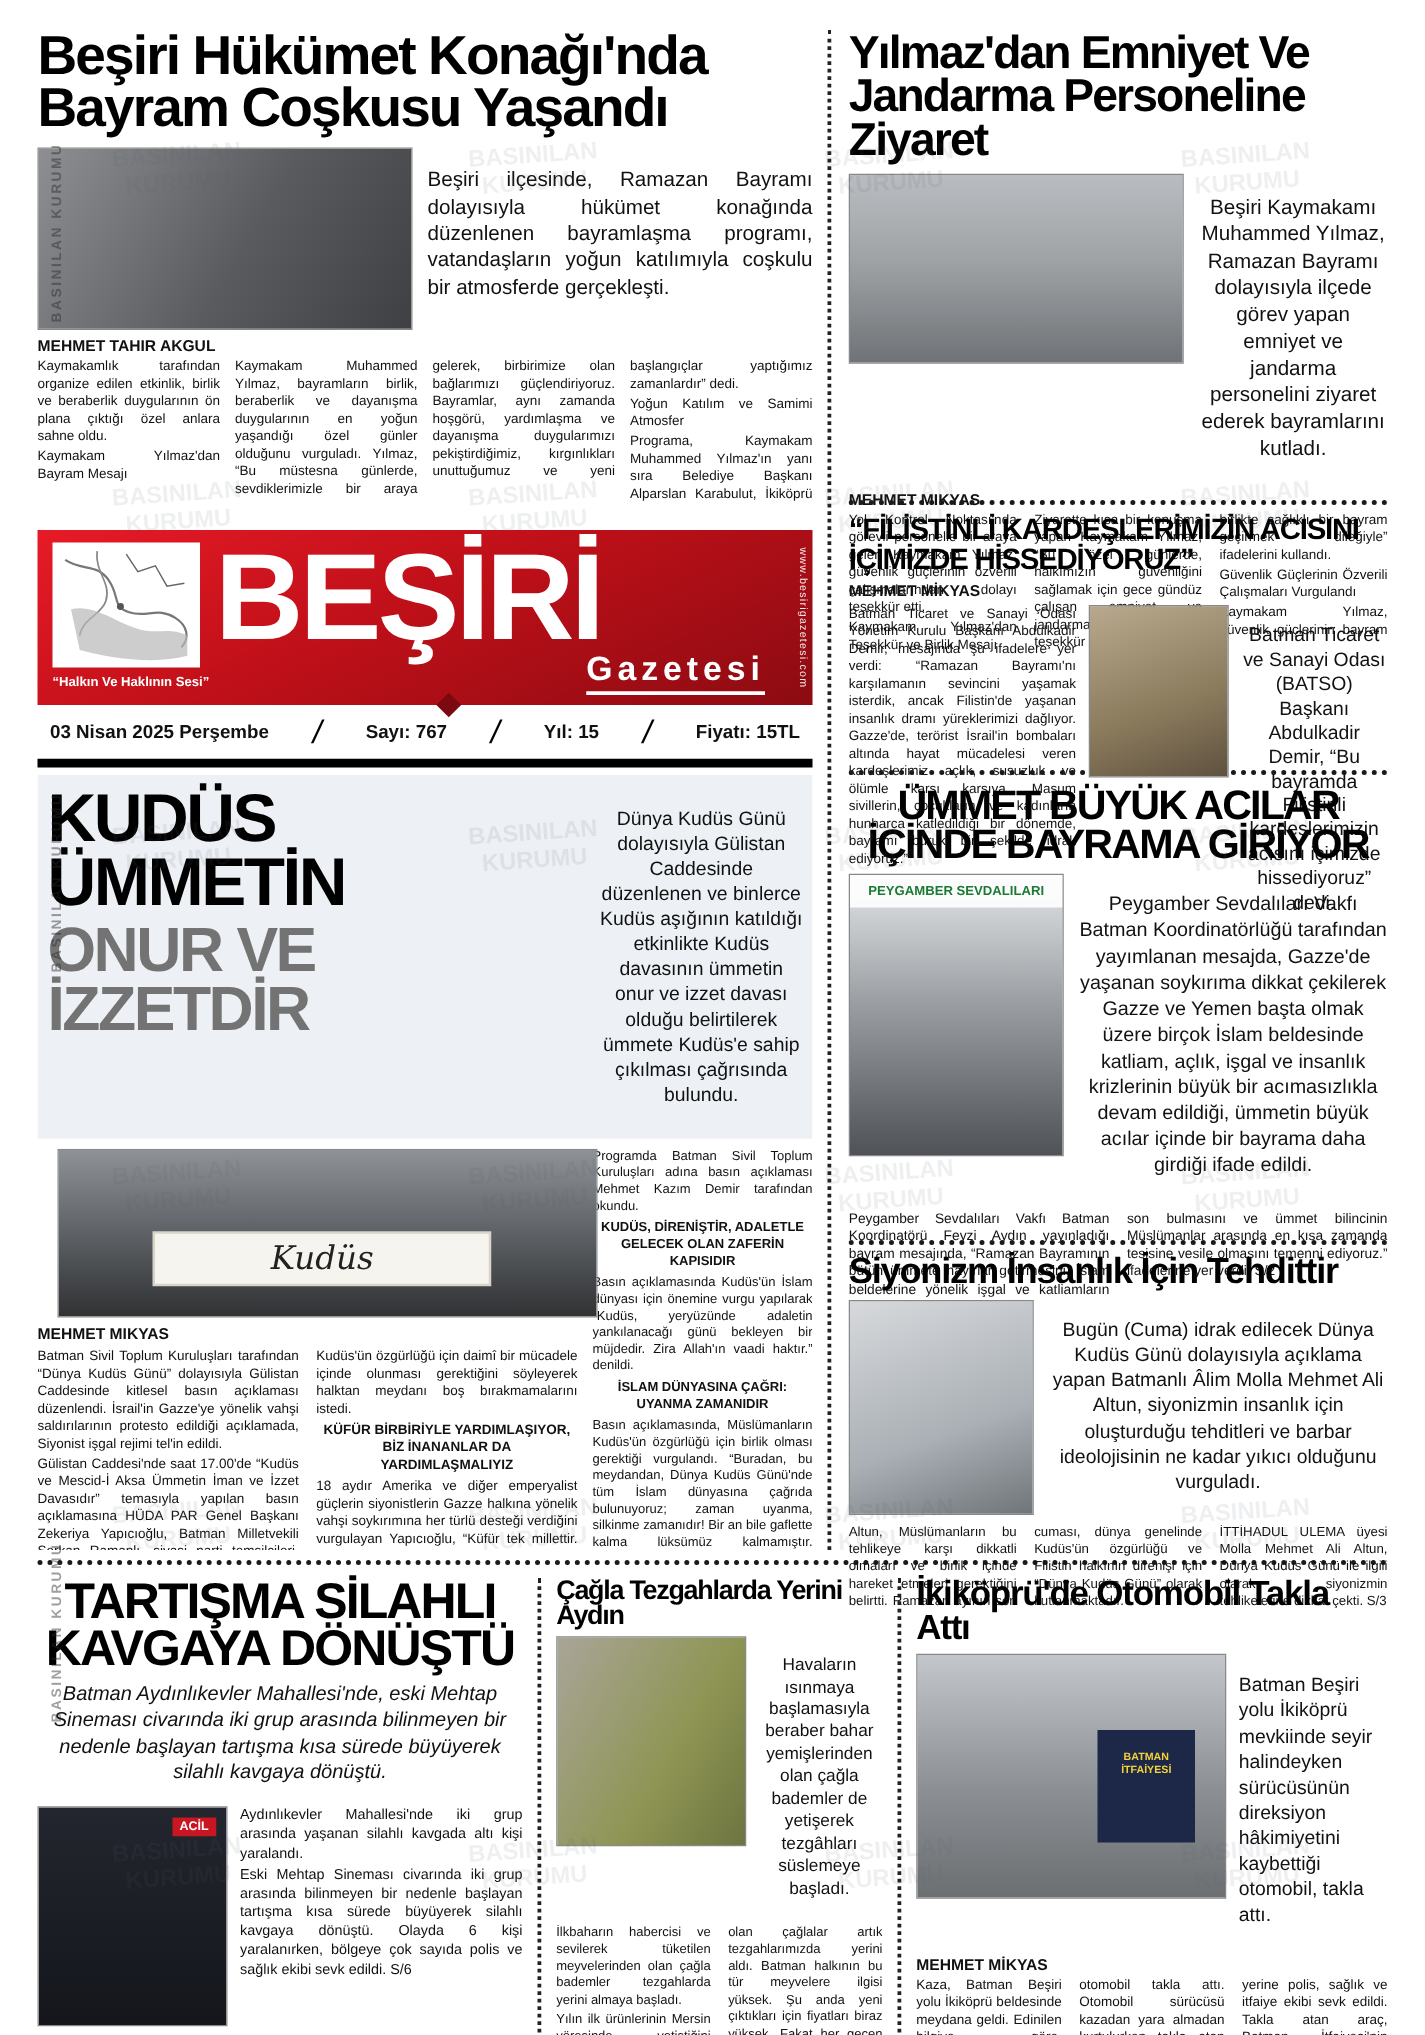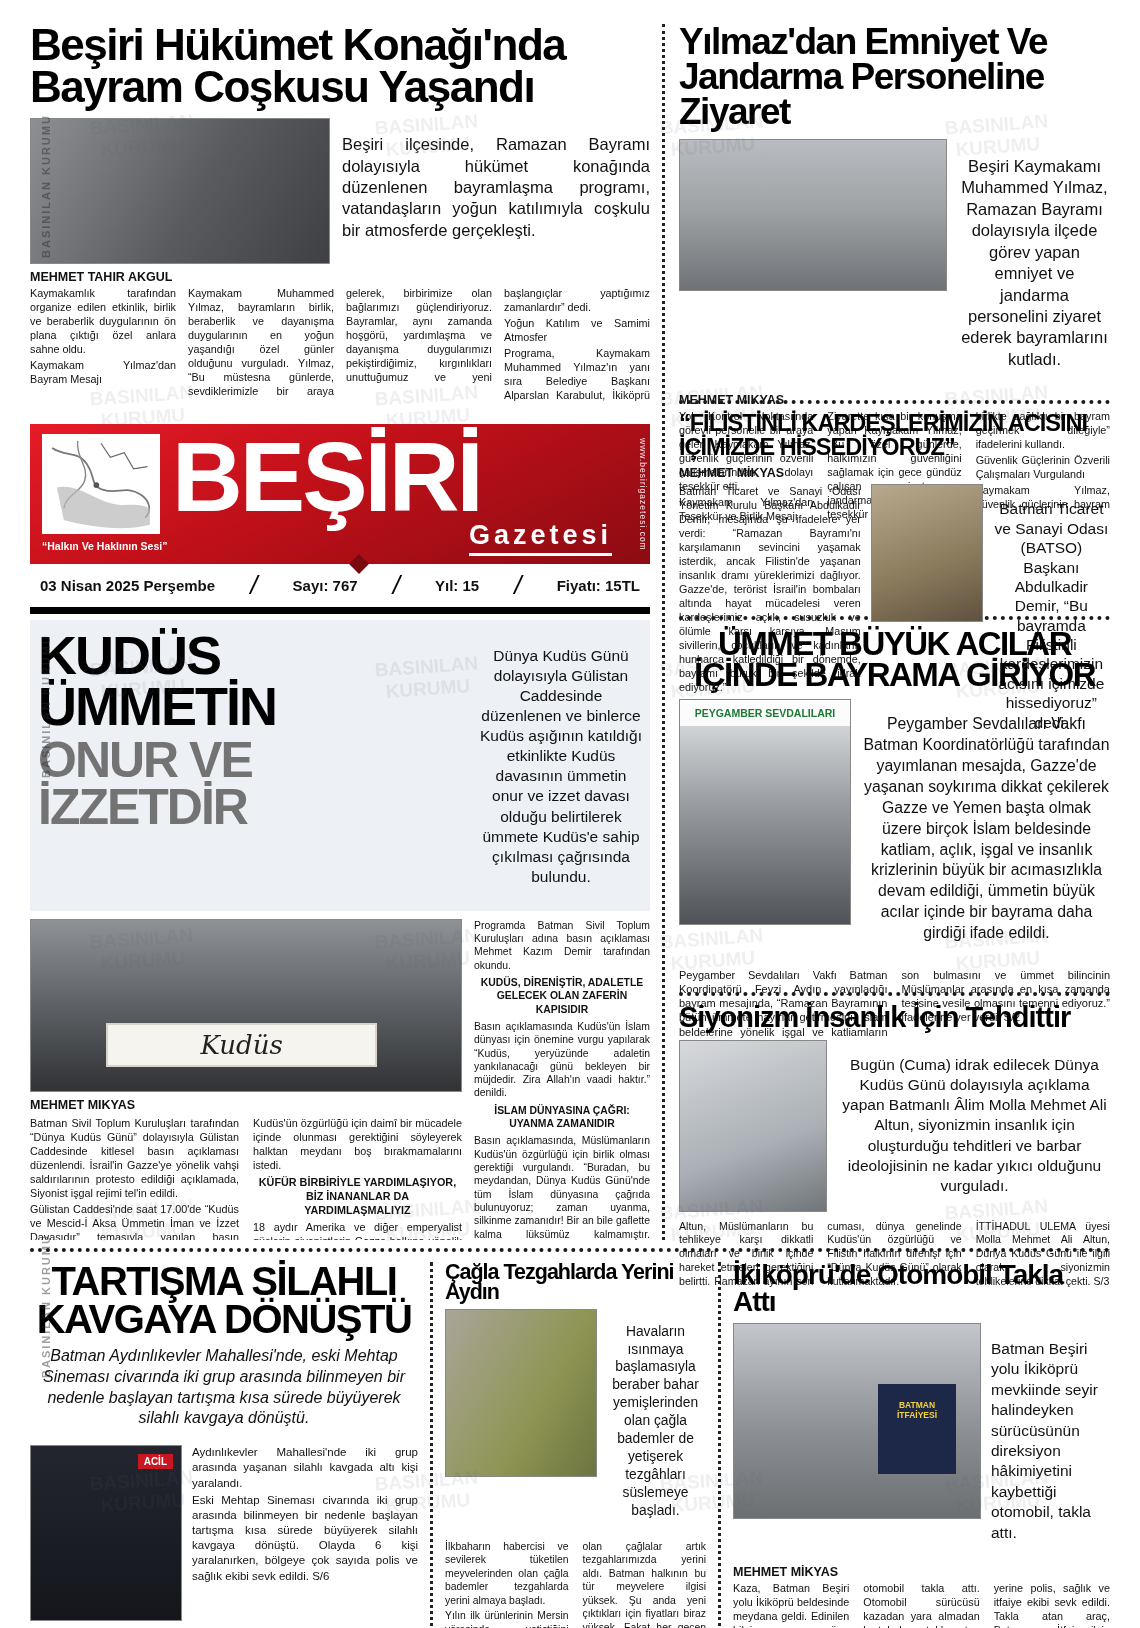--- a/index.html
+++ b/index.html
@@ -56,21 +56,21 @@
   .thickrule{height:7px;background:#000;margin:2px 0 6px;flex:none;}
   
   .art-kudus{flex:1;display:flex;flex-direction:column;overflow:hidden;}
   .kudus-top{display:flex;background:#edf0f5;padding:10px 8px 8px;gap:10px;}
   .kudus-heads{width:432px;flex:none;}
   .hl-kudus1{font-size:54px;letter-spacing:-2px;}
   .hl-kudus2{font-size:50px;letter-spacing:-2px;color:#737373;margin-top:4px;}
   .kudus-lead{flex:1;font-size:15.5px;line-height:1.3;text-align:center;}
   .kudus-main{display:flex;gap:12px;margin-top:8px;flex:1;overflow:hidden;}
   .kudus-left{width:432px;flex:none;display:flex;flex-direction:column;}
-  .kudus-photo{width:432px;height:173px;background:linear-gradient(180deg,#8e9196,#595c60 55%,#303234);}
+  .kudus-photo{width:432px;height:135px;background:linear-gradient(180deg,#8e9196,#595c60 55%,#303234);margin-left:16px;}
   .kudus-banner{position:absolute;left:18%;bottom:26px;width:62%;height:40px;background:#f6f4ee;
                 display:flex;align-items:center;justify-content:center;
                 font-family:"DejaVu Serif",serif;font-size:26px;font-style:italic;color:#222;
                 box-shadow:0 0 0 2px #d9d4c8;}
   .kudus-left .body-text{flex:1;margin-top:2px;}
   .kudus-right{flex:1;font-size:10.4px;line-height:1.28;text-align:justify;overflow:hidden;}
   .kudus-right h4{text-align:center;margin:4px 0;}
   .kudus-right p{margin:0 0 2px;}
   
   .art-batso .hl{font-size:23.5px;letter-spacing:-1px;line-height:1.02;}

